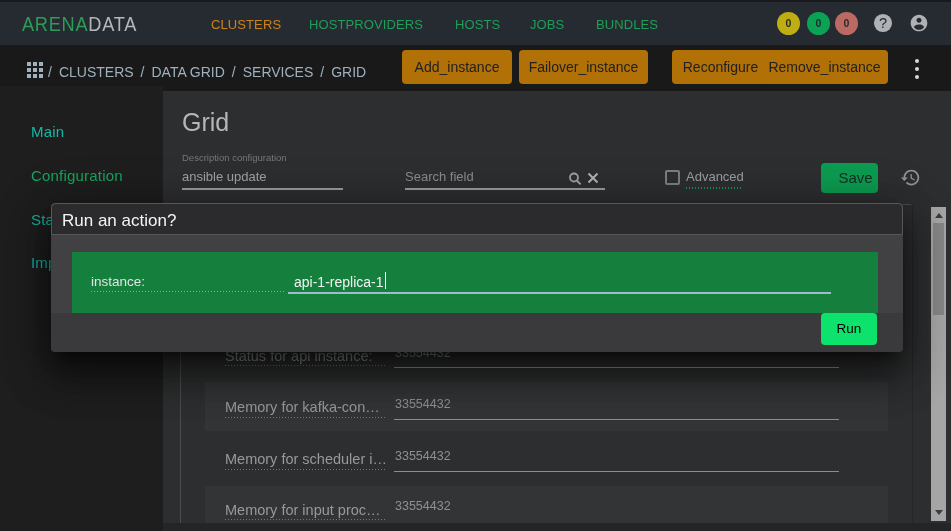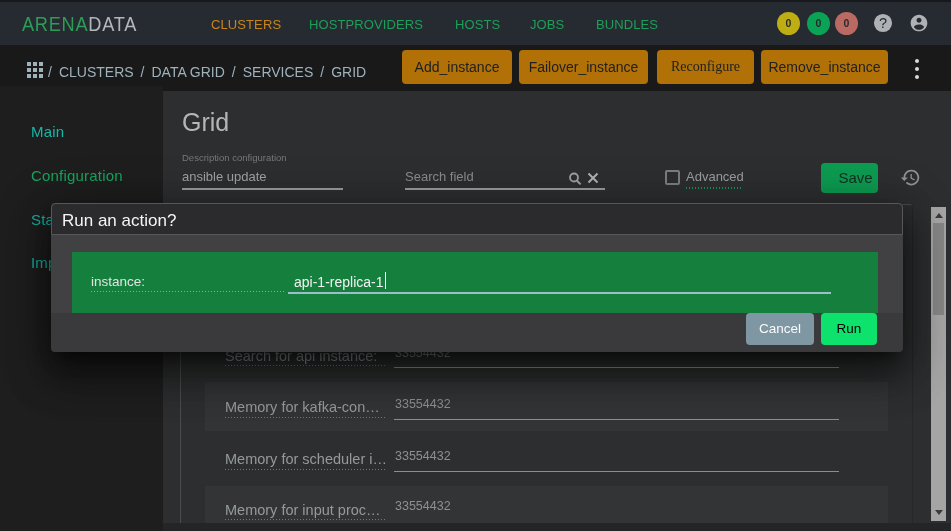--- a/index.html
+++ b/index.html
@@ -114,21 +114,21 @@
         <rect x="6" y="6" width="4" height="4"></rect>
         <rect x="12" y="6" width="4" height="4"></rect>
       <rect x="0" y="12" width="4" height="4"></rect>
         <rect x="6" y="12" width="4" height="4"></rect>
         <rect x="12" y="12" width="4" height="4"></rect>
     </g>
   </svg>
   <div class="abs" id="crumbs" style="left:48px;">/<span>CLUSTERS</span>/<span>DATA GRID</span>/<span>SERVICES</span>/<span style="margin-right:0;">GRID</span></div>
   <div class="abs abtn" style="left:519px; width:129px;">Failover_instance</div>
   <div class="abs abtn" style="left:402px; width:110px;">Add_instance</div>
-  <div class="abs abtn" style="left:657px; width:97px;font-family:Liberation Serif, serif;">Reconfigure</div>
+  <div class="abs abtn" style="left:672px; width:97px;">Reconfigure</div>
   <div class="abs abtn" style="left:761px; width:127px;">Remove_instance</div>
   <div class="abs" style="left:915px; top:59px; width:4px; height:22px;">
     <div style="width:4px;height:4px;border-radius:50%;background:#d9d9d9;margin-bottom:4px;"></div>
     <div style="width:4px;height:4px;border-radius:50%;background:#d9d9d9;margin-bottom:4px;"></div>
     <div style="width:4px;height:4px;border-radius:50%;background:#d9d9d9;"></div>
   </div>
 
   <div class="abs" id="sidebar"></div>
   <div class="abs" id="content"></div>
   <div class="abs side" style="top:123px;">Main</div>
@@ -155,21 +155,21 @@
   <div class="abs" id="advlabel">Advanced</div>
   <div class="abs" id="advline"></div>
   <div class="abs" id="savebtn">Save</div>
 
   <svg class="abs" style="left:900px; top:167px;" width="21" height="21" viewBox="0 0 24 24">
     <path fill="#8f9496" d="M13 3c-4.97 0-9 4.03-9 9H1l3.89 3.89.07.14L9 12H6c0-3.87 3.13-7 7-7s7 3.13 7 7-3.13 7-7 7c-1.93 0-3.68-.79-4.94-2.06l-1.42 1.42C8.27 19.99 10.51 21 13 21c4.97 0 9-4.03 9-9s-4.03-9-9-9zm-1 5v5l4.28 2.54.72-1.21-3.5-2.08V8H12z"></path>
   </svg>
 
   <div class="abs" id="panel"></div>
 
-  <div class="abs rowlab" style="top:348px;">Search for api instance:</div>
+  <div class="abs rowlab" style="top:348px;">Status for api instance:</div>
   <div class="abs rowval" style="top:346px;">33554432</div>
   <div class="abs dotline" style="top:365px;"></div>
   <div class="abs solline" style="top:367px;"></div>
 
   <div class="abs stripe" style="top:382px;"></div>
   <div class="abs rowlab" style="top:399px;">Memory for kafka-con…</div>
   <div class="abs rowval" style="top:397px;">33554432</div>
   <div class="abs dotline" style="top:417px;"></div>
   <div class="abs solline" style="top:419px;"></div>
 
@@ -195,16 +195,15 @@
         <span>Run an action?</span>
       </div>
     <div id="dlgcontent"></div>
     <div id="dlgpanel">
       <div id="inst">instance:</div>
       <div id="instdots"></div>
       <div id="dlginput">api-1-replica-1</div>
       <div id="caret"></div>
       <div id="dlgline"></div>
     </div>
-    <div class="dlgbtn" id="cancelbtn">Cancel</div>
     <div class="dlgbtn" id="runbtn">Run</div>
   </div>
 </div>
 
 </body></html>

